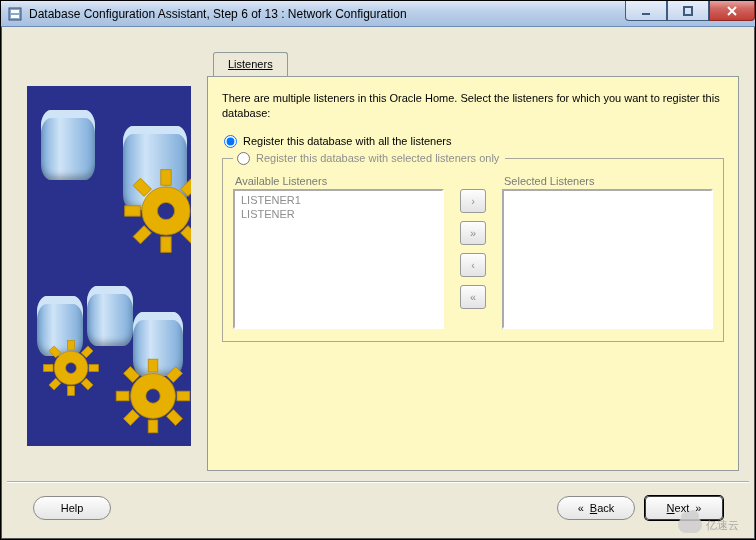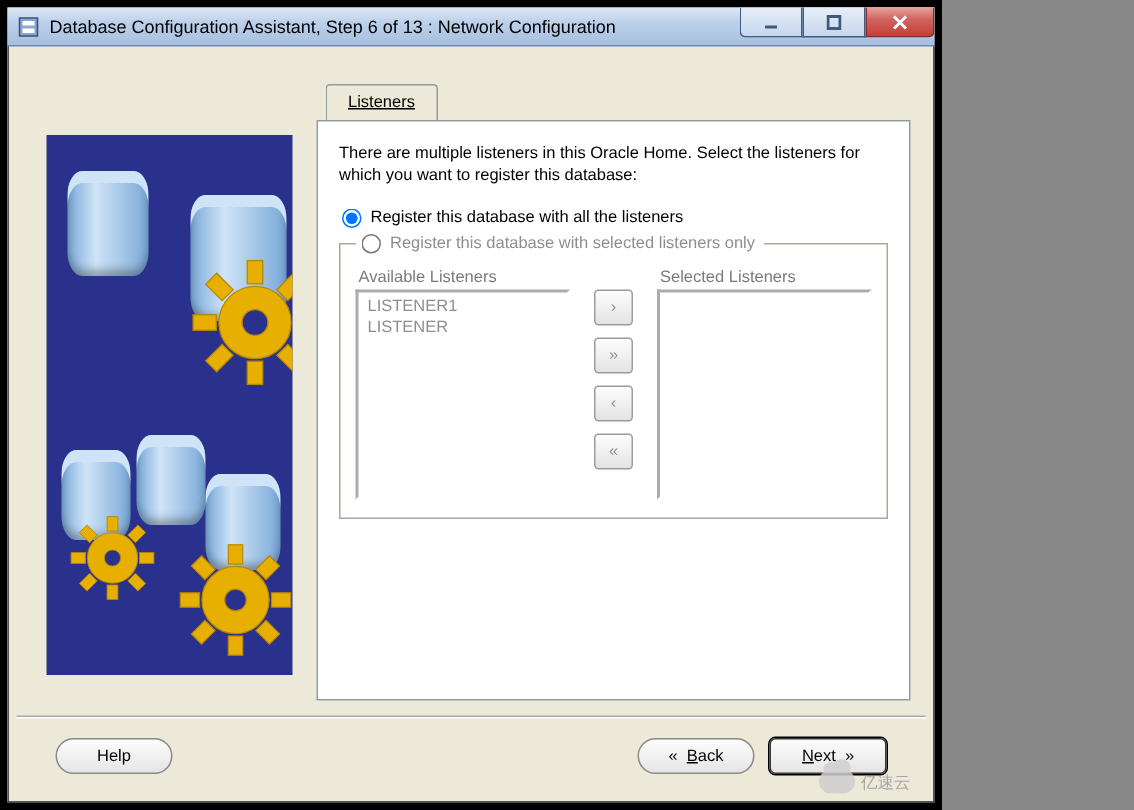--- a/index.html
+++ b/index.html
@@ -1,19 +1,19 @@
 <!DOCTYPE html>
 <html><head>
 <meta charset="utf-8">
 <style>
   * { box-sizing: border-box; font-family: "Tahoma", "Segoe UI", sans-serif; font-size: 11px; }
   body { margin: 0; background: #888; width: 756px; height: 540px; overflow: hidden; position: relative; }
 
   
-  .window { position: absolute; left: 0; top: 0; width: 628px; height: 540px; border: 5px solid #000000; background: #ece9d8; box-shadow: 0 0 0 1px #555 inset; }
+  .window { position: absolute; left: 0; top: 0; width: 756px; height: 540px; border: 1px solid #000000; background: #ece9d8; box-shadow: 0 0 0 1px #555 inset; }
   .titlebar { height: 26px; background: linear-gradient(#dfe8f6, #bcd0ea 40%, #a7c0df); display: flex; align-items: center; padding: 0 0 0 6px; border-bottom: 1px solid #6b8bb5; }
   .title-icon { width: 16px; height: 16px; margin-right: 6px; }
   .title-text { flex: 1; color: #000; font-size: 12px; }
   .winbtns { display: flex; height: 100%; }
   .winbtn { width: 42px; height: 20px; margin-top: 0; border: 1px solid #3e5b82; border-top: none; background: linear-gradient(#e7eef9,#c6d7ee); display: flex; align-items: center; justify-content: center; font-size: 12px; font-weight: bold; color: #405a7e; }
   .winbtn.min { border-radius: 0 0 0 4px; }
   .winbtn.close { background: linear-gradient(#e7a2a0,#d06660 40%,#c43d36); color: #fff; border-color: #8a2a25; border-radius: 0 0 4px 0; width: 46px; }
   .winbtn.max {}
 
   
@@ -21,21 +21,21 @@
 
   .wizard-body { position: absolute; left: 0; top: 0; right: 0; bottom: 52px; }
   .sidebar-img { position: absolute; left: 20px; top: 55px; width: 164px; height: 360px; background: #29318c; overflow: hidden; }
   .cyl { position:absolute; width:64px; height:64px; border-radius:10px/16px; background: linear-gradient(90deg,#7aa9d8,#cfe4f7 35%,#7aa9d8); box-shadow: inset 0 8px 0 #cfe4f7, inset 0 -4px 6px rgba(0,0,0,.3); }
   .gear { color:#e7b000; }
 
   
   .panel { position: absolute; left: 200px; top: 20px; right: 10px; bottom: 10px; }
   .tabstrip { position: absolute; left: 6px; top: 0; height: 26px; display: flex; text-decoration: underline; }
   .tab { background: #ece9d8; border: 1px solid #919b9c; border-bottom: none; padding: 5px 14px 4px; border-radius: 3px 3px 0 0; color: #000; position: relative; top: 1px; }
-  .tabpanel { position: absolute; left: 0; top: 25px; right: 0; bottom: 0; border: 1px solid #919b9c; background: #ffffff; padding: 12px 14px; }
+  .tabpanel { position: absolute; left: 0; top: 25px; right: 0; bottom: 0; border: 1px solid #919b9c; background: #fef9c3; padding: 12px 14px; }
 
   .intro { margin: 2px 0 14px; line-height: 1.35; }
 
   .radio-row { display: flex; align-items: center; margin: 4px 0; }
   .radio-row input { margin: 0 6px 0 2px; }
 
   
   .group { border: 1px solid #aca899; margin: 2px 0 0; padding: 8px 10px 12px; position: relative; }
   .group > legend { padding: 0 4px; position: relative; top: 0; left: -2px; background: transparent; }
   .group legend .radio-row { margin: 0; }

